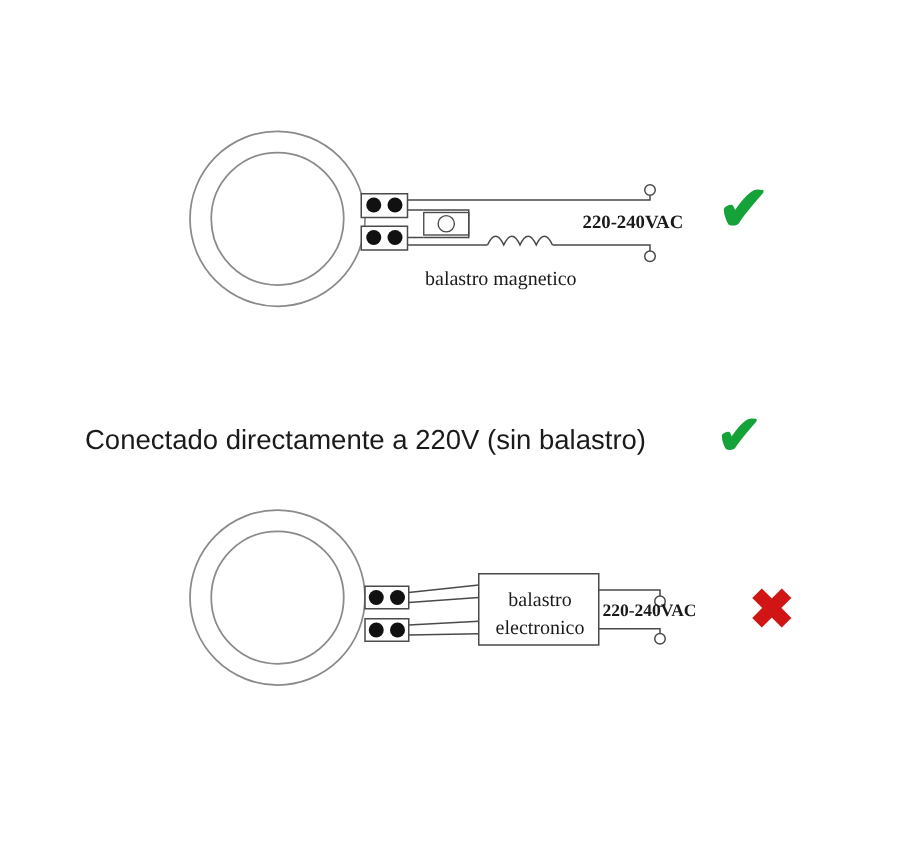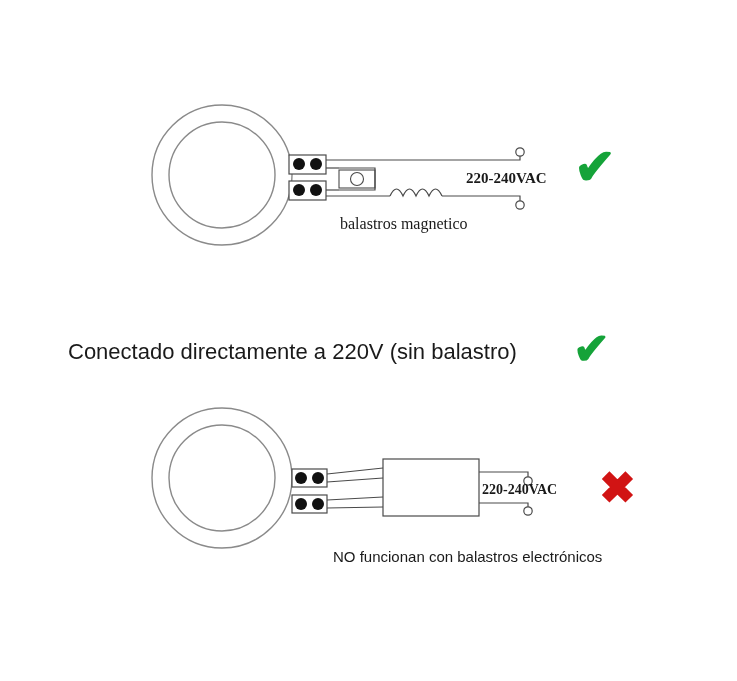--- a/index.html
+++ b/index.html
@@ -169,28 +169,31 @@
       <path d="M479 503 L528 503 L528 508"></path>
     </g>
     <g>
       <circle cx="528" cy="481" r="4.2" fill="#ffffff" stroke="#4a4a4a" stroke-width="1.2"></circle>
       <circle cx="528" cy="511" r="4.2" fill="#ffffff" stroke="#4a4a4a" stroke-width="1.2"></circle>
     </g>
   </svg>
 
   <div class="label label-serif" id="label-ac-top">220-240VAC</div>
 
-  <div class="label label-serif" id="label-ballast-magnetic">balastros magnetico</div>
+  <div class="label label-serif" id="label-ballast-magnetic">balastro magnetico</div>
 
   <div class="label label-sans" id="label-direct">Conectado directamente a 220V (sin balastro)</div>
 
+  <div class="label label-serif" id="label-ballast-electronic">
+    <div>balastro</div>
+    <div>electronico</div>
+  </div>
 
   <div class="label label-serif" id="label-ac-bottom">220-240VAC</div>
 
-  <div class="label label-sans" id="label-no-work">NO funcionan con balastros electrónicos</div>
 
   <div class="mark" id="check-top">✔</div>
 
   <div class="mark" id="check-mid">✔</div>
 
   <div class="mark" id="cross-bottom">✖</div>
 
 </div>
 
 </body></html>

